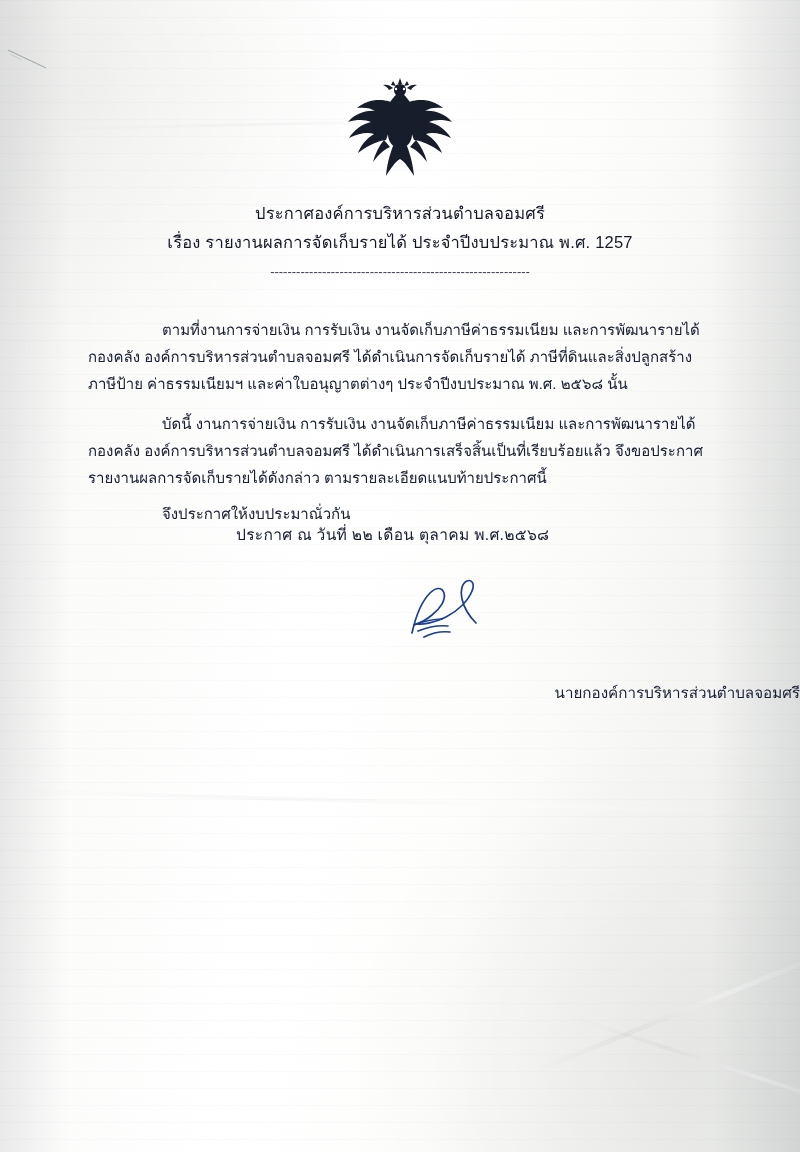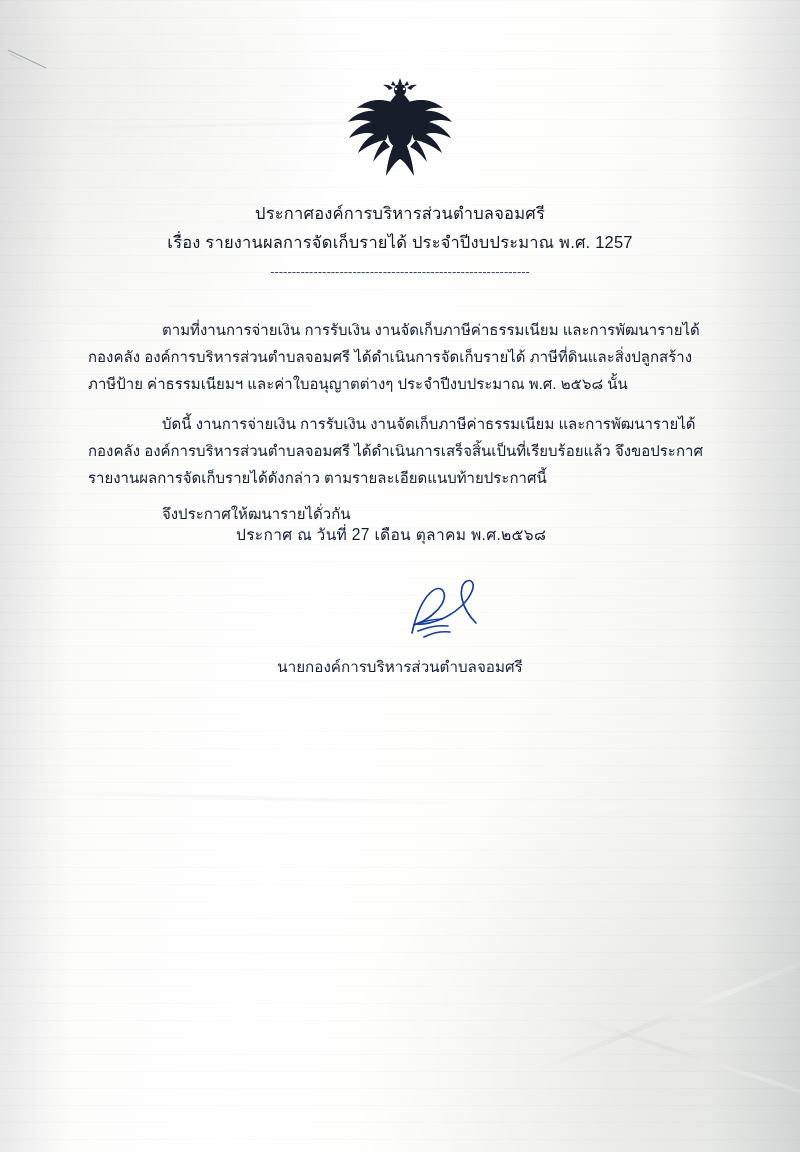--- a/index.html
+++ b/index.html
@@ -154,21 +154,21 @@
 
   .signer-name,
   .signer-position {
     position: absolute;
     width: 100%;
     text-align: center;
     font-size: 15.2px;
     color: #192034;
   }
   .signer-name { top: 655px; }
-  .signer-position { top: 655px; }
+  .signer-position { top: 681px; text-align: right; }
 
   
   #content {
     filter: contrast(1.02);
   }
 </style>
 </head>
 <body>
 
 <div id="paper">
@@ -219,23 +219,23 @@
     </svg>
 
     <div class="doc-title">ประกาศองค์การบริหารส่วนตำบลจอมศรี</div>
     <div class="doc-subject">เรื่อง  รายงานผลการจัดเก็บรายได้ ประจำปีงบประมาณ พ.ศ. 1257</div>
     <div class="rule">------------------------------------------------------------</div>
 
     <div class="body-block" id="para1"><span class="indent"></span><span>ตามที่งานการจ่ายเงิน การรับเงิน งานจัดเก็บภาษีค่าธรรมเนียม และการพัฒนารายได้ กองคลัง องค์การบริหารส่วนตำบลจอมศรี ได้ดำเนินการจัดเก็บรายได้  ภาษีที่ดินและสิ่งปลูกสร้าง ภาษีป้าย ค่าธรรมเนียมฯ และค่าใบอนุญาตต่างๆ ประจำปีงบประมาณ พ.ศ. ๒๕๖๘ นั้น</span></div>
 
     <div class="body-block" id="para2"><span class="indent-sm"></span><span>บัดนี้ งานการจ่ายเงิน การรับเงิน งานจัดเก็บภาษีค่าธรรมเนียม และการพัฒนารายได้ กองคลัง องค์การบริหารส่วนตำบลจอมศรี ได้ดำเนินการเสร็จสิ้นเป็นที่เรียบร้อยแล้ว จึงขอประกาศรายงานผลการจัดเก็บรายได้ดังกล่าว ตามรายละเอียดแนบท้ายประกาศนี้</span></div>
 
-    <div class="body-block" id="para3">จึงประกาศให้ฒนารายไดั่วกัน</div>
-
-    <div class="date-line">ประกาศ   ณ  วันที่ 27 เดือน ตุลาคม พ.ศ.๒๕๖๘</div>
+    <div class="body-block" id="para3">จึงประกาศให้งบประมาณั่วกัน</div>
+
+    <div class="date-line">ประกาศ   ณ  วันที่ ๒๒ เดือน ตุลาคม พ.ศ.๒๕๖๘</div>
 
     <svg class="signature" viewBox="0 0 120 70">
       <g fill="none" stroke="#1b3f92" stroke-width="1.7" stroke-linecap="round" stroke-linejoin="round">
         <path d="M14 58 C18 40 24 26 32 18 C38 12 44 12 46 18 C48 25 42 34 34 40 C28 45 22 48 18 49 C24 50 36 48 48 42 C60 36 70 26 74 16 C77 9 74 4 69 6 C64 8 62 16 64 24 C66 33 72 42 78 48"></path>
         <path d="M16 50 C24 47 34 44 44 44"></path>
         <path d="M20 56 C30 52 40 50 50 51"></path>
         <path d="M26 62 C34 58 42 56 52 57"></path>
       </g>
     </svg>
 

